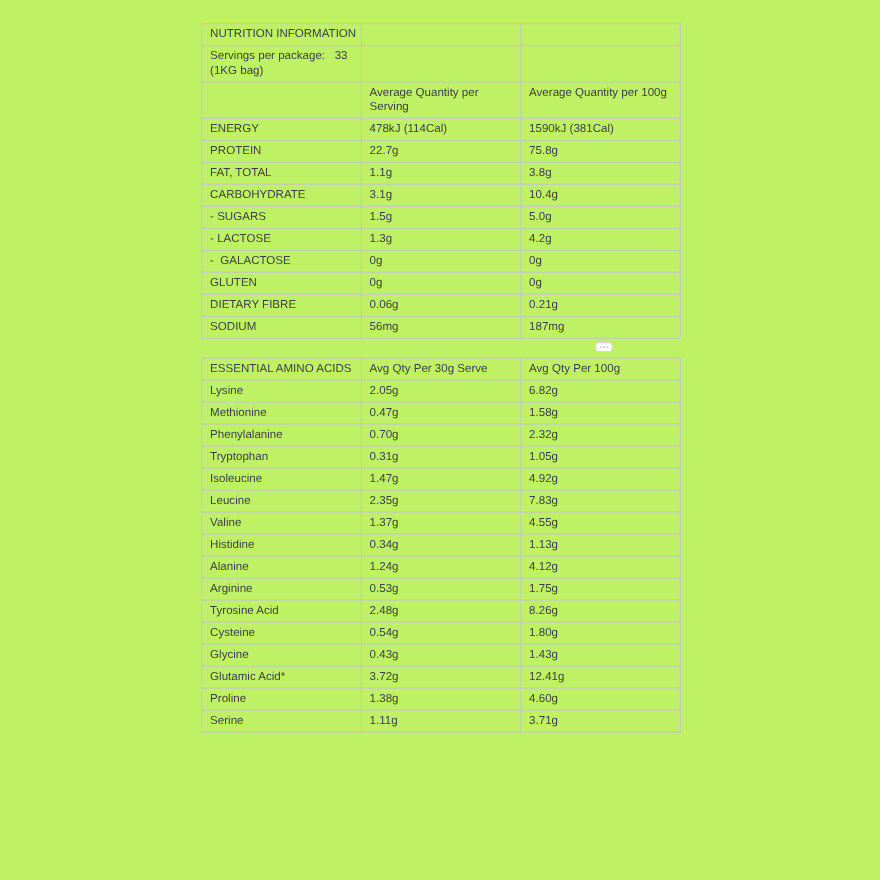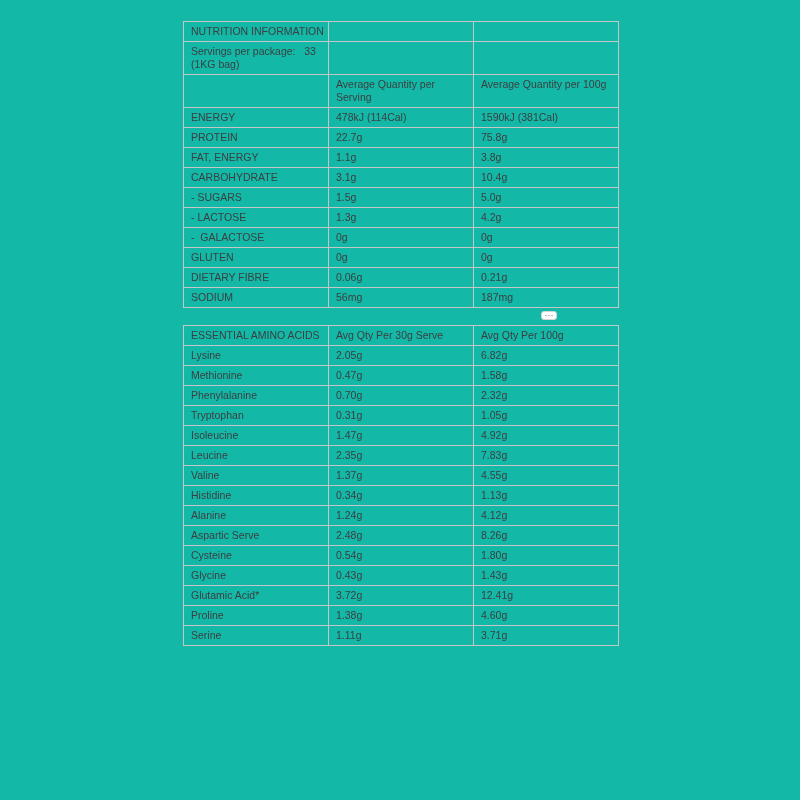--- a/index.html
+++ b/index.html
@@ -4,21 +4,21 @@
 <style>
   html, body { margin: 0; padding: 0; }
   body {
     width: 800px; height: 800px;
     background: #ffffff;
     font-family: "Liberation Sans", sans-serif;
   }
   .stage {
     position: relative;
     width: 800px; height: 800px;
-    background: #14b8a6;
+    background: #bef264;
     overflow: hidden;
   }
   .tables-wrap {
     position: absolute;
     left: 183px; top: 21px;
     width: 436px;
   }
   table.nutri {
     width: 436px;
     border-collapse: collapse;
@@ -101,21 +101,21 @@
             <td>1590kJ (381Cal)</td>
           </tr>
 
           <tr>
             <td>PROTEIN</td>
             <td>22.7g</td>
             <td>75.8g</td>
           </tr>
 
           <tr>
-            <td>FAT, ENERGY</td>
+            <td>FAT, TOTAL</td>
             <td>1.1g</td>
             <td>3.8g</td>
           </tr>
 
 
           <tr>
             <td>CARBOHYDRATE</td>
             <td>3.1g</td>
             <td>10.4g</td>
           </tr>
@@ -231,23 +231,28 @@
             <td>1.13g</td>
           </tr>
 
 
           <tr>
             <td>Alanine</td>
             <td>1.24g</td>
             <td>4.12g</td>
           </tr>
 
-
-          <tr>
-            <td>Aspartic Serve</td>
+          <tr>
+            <td>Arginine</td>
+            <td>0.53g</td>
+            <td>1.75g</td>
+          </tr>
+
+          <tr>
+            <td>Tyrosine Acid</td>
             <td>2.48g</td>
             <td>8.26g</td>
           </tr>
 
           <tr>
             <td>Cysteine</td>
             <td>0.54g</td>
             <td>1.80g</td>
           </tr>
 

